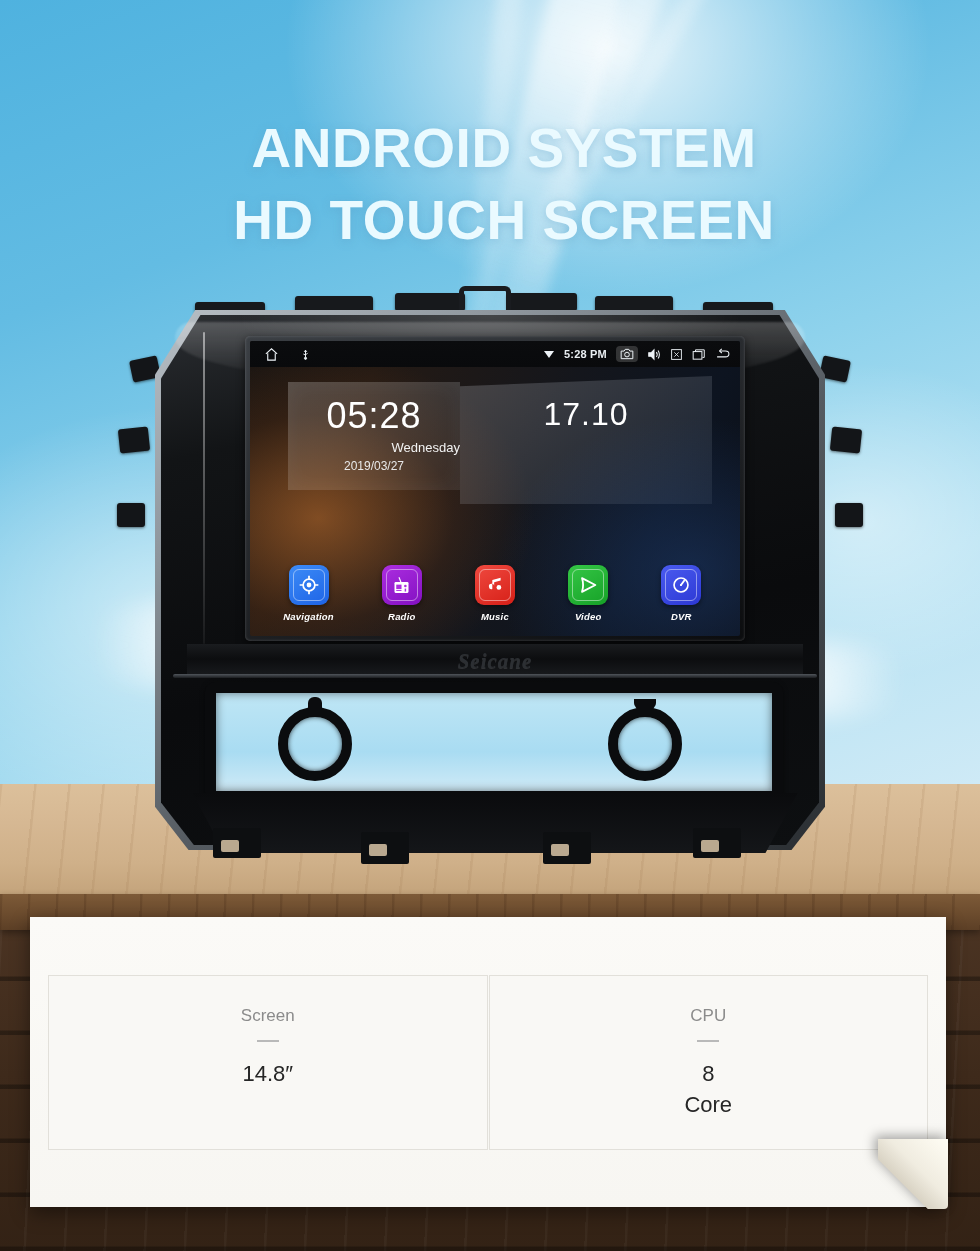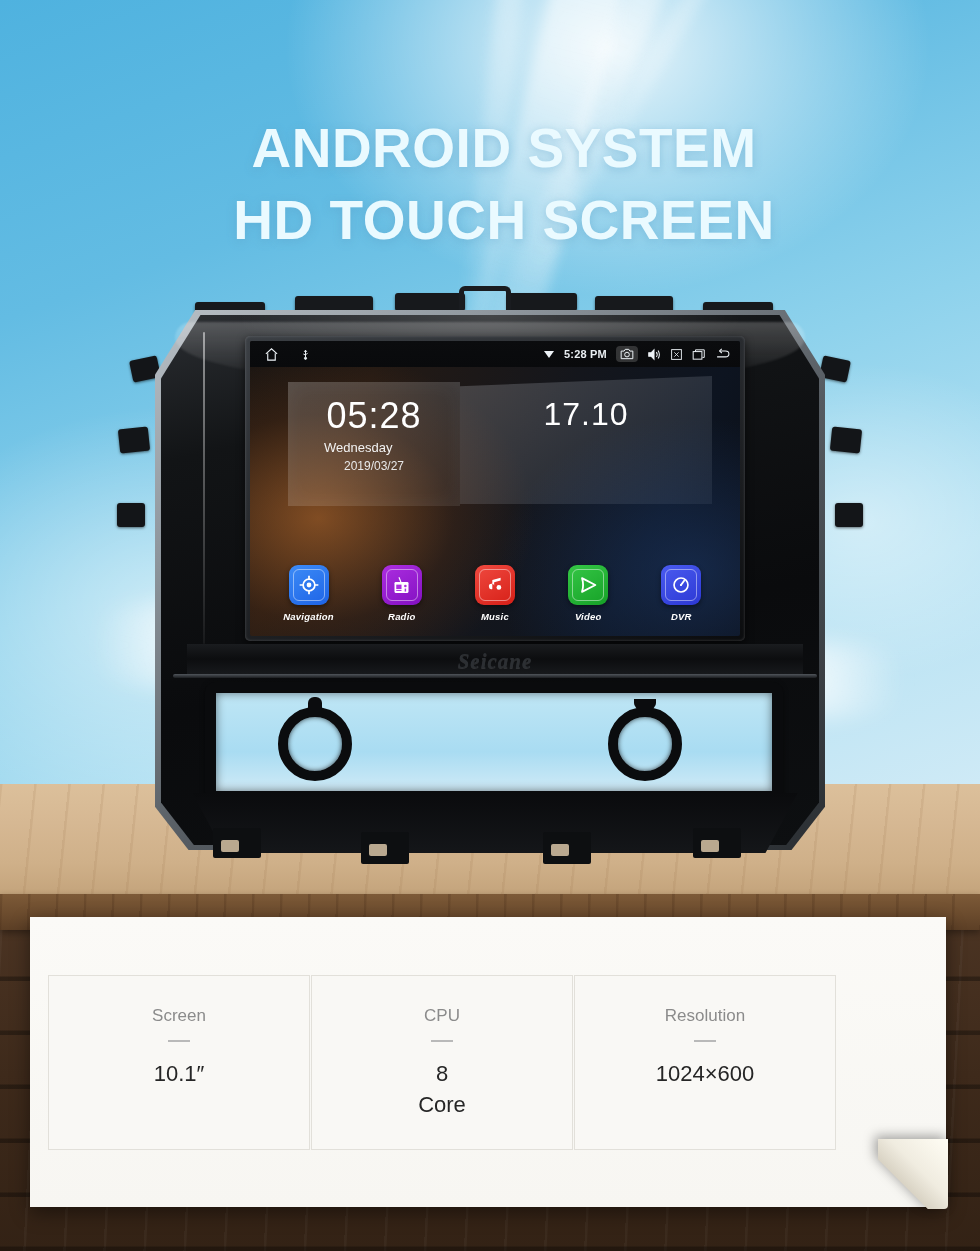--- a/index.html
+++ b/index.html
@@ -123,26 +123,26 @@
     display:flex; align-items:center; color:#e9eef2;
   }
   .sb-left{ display:flex; align-items:center; gap:20px; padding-left:14px; }
   .sb-right{ display:flex; align-items:center; gap:9px; margin-left:auto; padding-right:9px; }
   .sb-time{ font-size:11px; font-weight:bold; letter-spacing:.2px; }
   .sb-ic{ display:inline-flex; align-items:center; justify-content:center; }
   .sb-cam{ background:rgba(255,255,255,.17); border-radius:4px; padding:2px 4px; }
 
   
   .wclock{
-    position:absolute; left:38px; top:41px; width:172px; height:124px;
+    position:absolute; left:38px; top:41px; width:172px; height:108px;
     background:linear-gradient(150deg, rgba(255,255,255,.20), rgba(255,255,255,.05));
     box-shadow:inset 0 0 22px rgba(255,255,255,.06);
   }
   .wclock .t{ color:#fff; font-size:36px; font-weight:300; letter-spacing:1px; text-align:center; margin-top:14px; line-height:40px;}
-  .wclock .d{ color:#f2f2f2; font-size:13px; text-align:left; margin-top:4px;padding-left:36px;}
+  .wclock .d{ color:#f2f2f2; font-size:13px; text-align:right; margin-top:4px;padding-left:36px;}
   .wclock .dt{ color:#e8e8e8; font-size:12px; text-align:center; margin-top:4px;}
 
   .wradio{
     position:absolute; left:210px; top:35px; width:252px; height:128px;
     background:linear-gradient(150deg, rgba(235,240,250,.20), rgba(200,215,235,.07));
     clip-path:polygon(0% 8%, 100% 0%, 100% 100%, 0% 100%);
   }
   .wradio .f{ color:#fff; font-size:32px; font-weight:300; text-align:center; margin-top:20px; letter-spacing:1px;}
   .wradio .row{ display:flex; align-items:center; justify-content:center; gap:22px; margin-top:12px;}
   .wradio .lbl{ color:#fff; font-size:16px; }
@@ -229,21 +229,21 @@
     background:linear-gradient(to bottom,#fbfaf7,#f7f6f2);
     box-shadow:0 6px 18px rgba(0,0,0,.45);
   }
   .curl{
     position:absolute; right:-2px; bottom:-2px; width:70px; height:70px; z-index:10;
     background:linear-gradient(225deg,#fffdf4 0%,#f0ece0 42%,#d9d3c4 64%, rgba(0,0,0,0) 65%);
     border-bottom-right-radius:4px;
     filter:drop-shadow(-3px -3px 6px rgba(0,0,0,.35));
   }
   .specrow{
-    position:absolute; left:18px; top:58px; width:788px; height:175px;
+    position:absolute; left:18px; top:58px; width:880px; height:175px;
     display:flex; gap:1px;
   }
   .speccell{
     flex:1; border:1px solid #e2e0da; background:#f9f8f5;
     display:flex; flex-direction:column; align-items:center; justify-content:flex-start;
     padding-top:30px;
   }
   .speccell .k{ font-size:17px; color:#8b8b8b; font-weight:400; }
   .speccell .dash{ width:22px; height:2px; background:#b9b9b9; margin:14px 0 16px; }
   .speccell .v{ font-size:22px; color:#262626; text-align:center; line-height:31px; }
@@ -444,34 +444,29 @@
   <div class="foot" style="left:598px;top:540px;width:48px;height:30px;"></div>
 
 </div>
 
 <div class="speccard">
   <div class="specrow">
 
     <div class="speccell">
       <div class="k">Screen</div>
       <div class="dash"></div>
-      <div class="v">10.1″</div>
+      <div class="v">14.8″</div>
     </div>
 
     <div class="speccell">
       <div class="k">CPU</div>
       <div class="dash"></div>
       <div class="v" style="white-space:pre-line">8
 Core</div>
     </div>
 
 
 
-    <div class="speccell">
-      <div class="k">Resolution</div>
-      <div class="dash"></div>
-      <div class="v">1024×600</div>
-    </div>
 
 
   </div>
   <div class="curl"></div>
 </div>
 
 </body></html>

